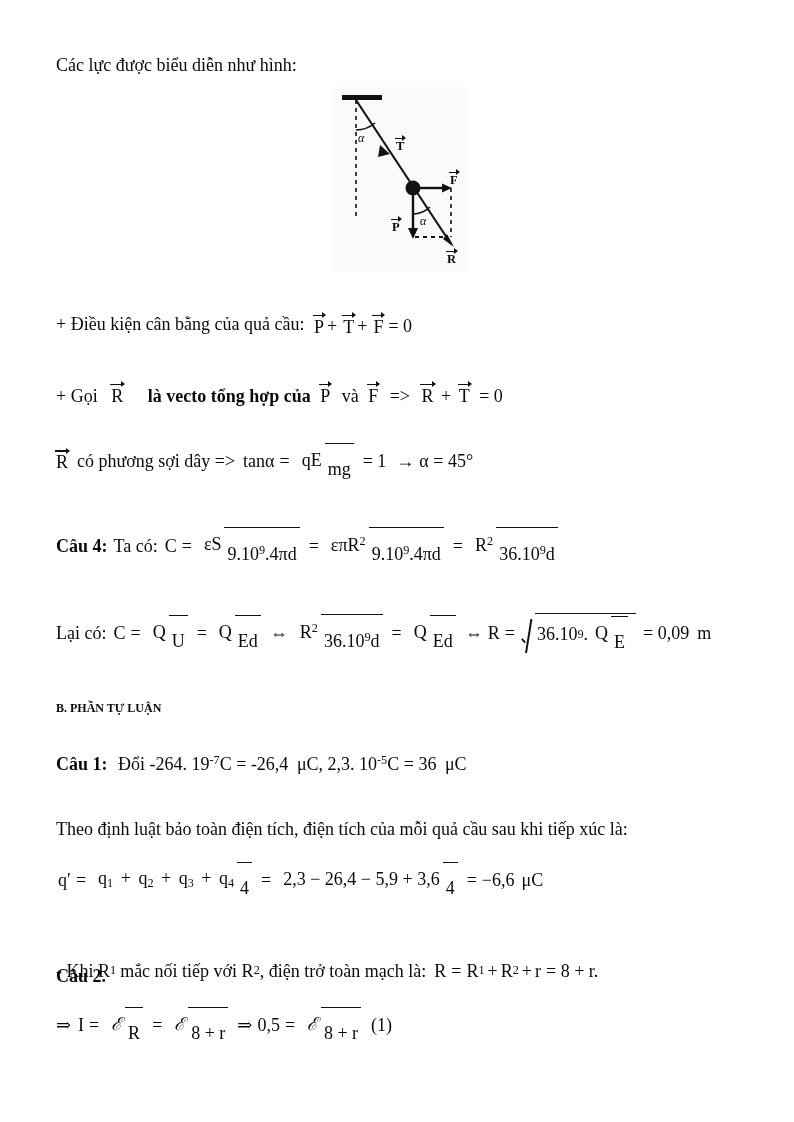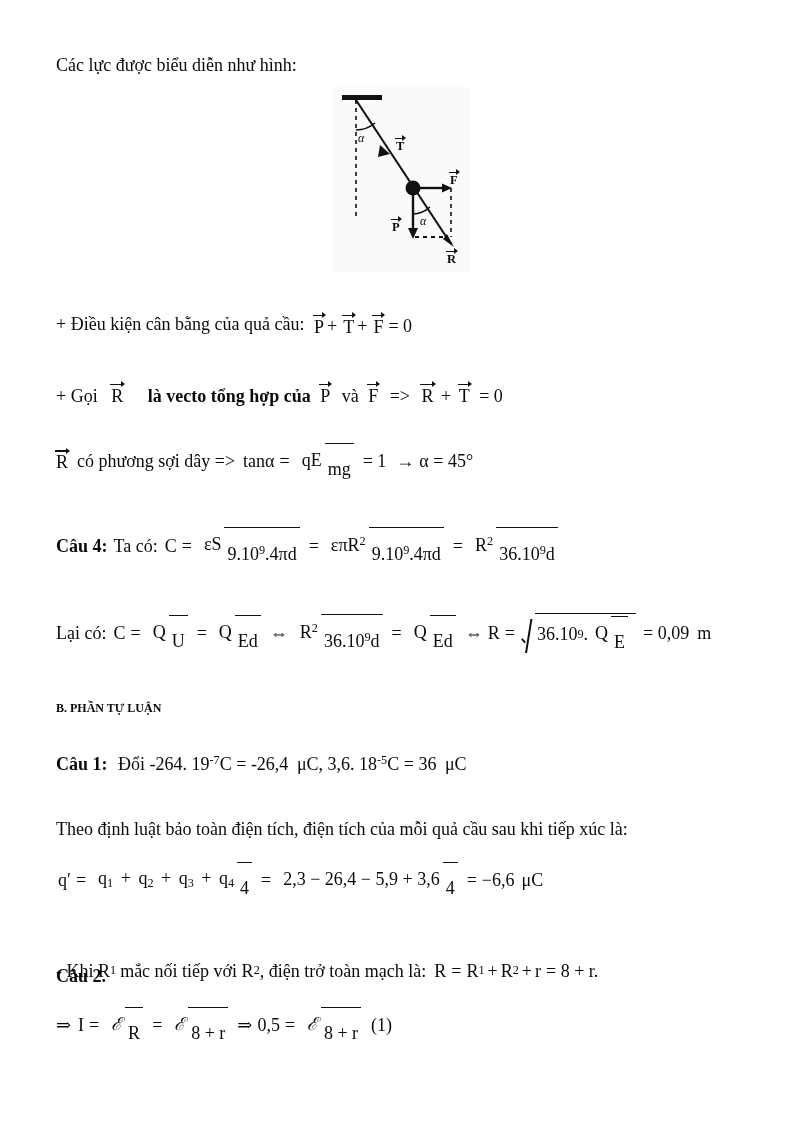--- a/index.html
+++ b/index.html
@@ -223,21 +223,21 @@
       <span class="op">= 0,09</span>
       <span style="margin-left:3px;">m</span>
     </span>
   </div>
 
   <div class="line bold" style="left:56px;top:701px;font-size:12px;">B. PHẦN TỰ LUẬN</div>
 
   <div class="line" style="left:56px;top:753px;">
     <span class="bold">Câu 1:</span>
     <span style="margin-left:6px;">Đổi -264. 19</span><sup>-7</sup><span>C = -26,4</span>
-    <span style="margin-left:4px;">μC</span><span>, 3,6. 18</span><sup>-5</sup><span>C = 36</span>
+    <span style="margin-left:4px;">μC</span><span>, 2,3. 10</span><sup>-5</sup><span>C = 36</span>
     <span style="margin-left:4px;">μC</span>
   </div>
 
   <div class="line" style="left:56px;top:818px;">Theo định luật bảo toàn điện tích, điện tích của mỗi quả cầu sau khi tiếp xúc là:</div>
 
   <div class="line" style="left:58px;top:862px;">
     <span class="math">
       <span>q′</span>
       <span class="op">=</span>
       <span class="frac">

